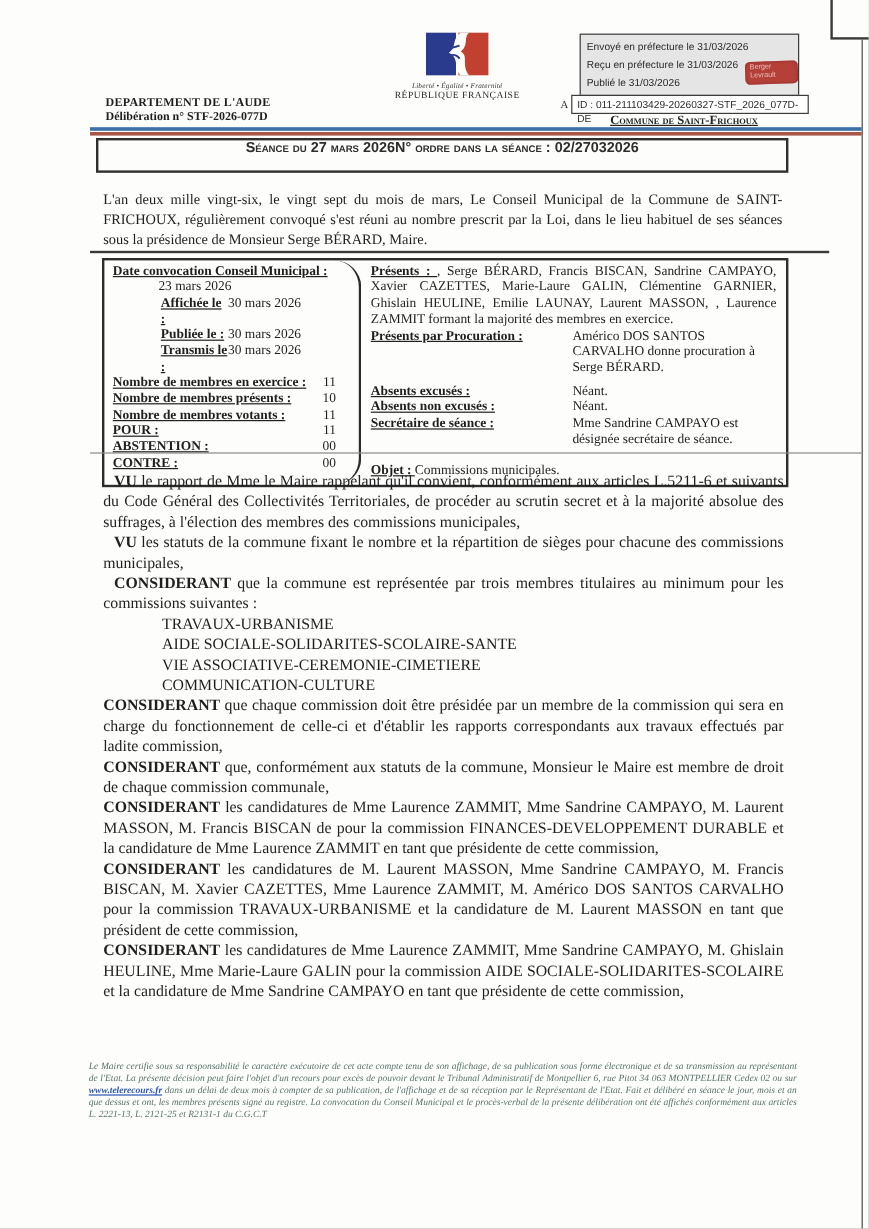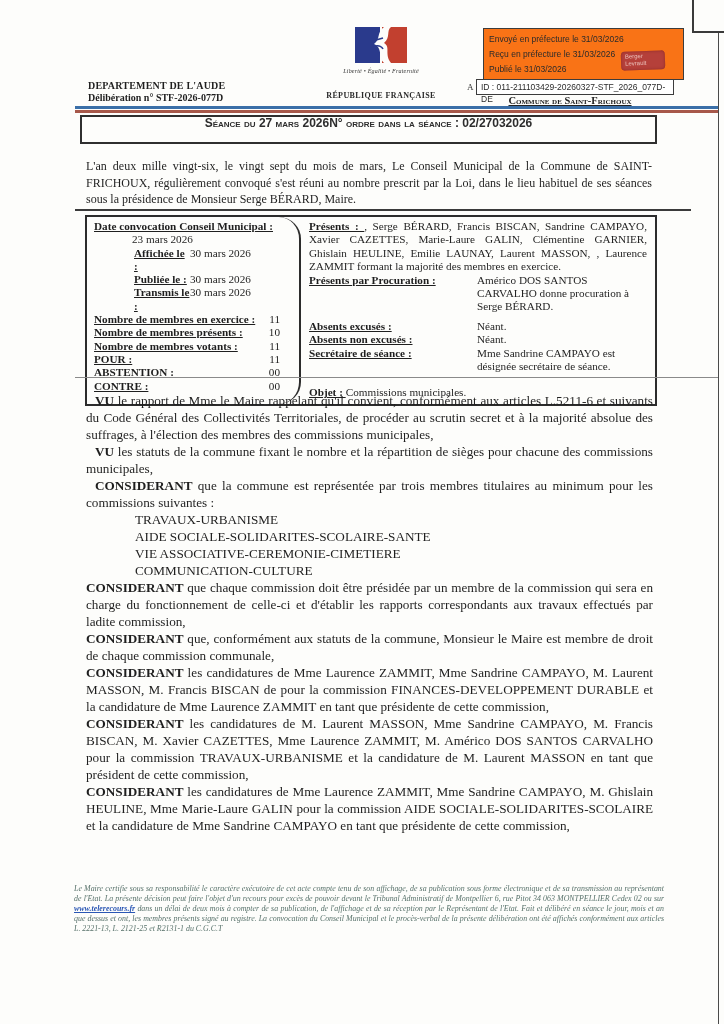--- a/index.html
+++ b/index.html
@@ -10,25 +10,25 @@
     font-family:"Liberation Serif", serif; color:#1f1f1f;
   }
 
   
   .scan-edge { position:absolute; left:718px; top:0; width:1px; height:1024px; background:#4a4a4a; }
   .corner-box { position:absolute; left:692px; top:-10px; width:46px; height:43px; border:2px solid #3a3a3a; background:#fdfdfb; }
 
   
   .republic { position:absolute; left:326px; top:27px; width:110px; text-align:center; }
   .republic .motto { font-size:6px; font-style:italic; color:#333; margin-top:1px; letter-spacing:.2px; }
-  .republic .rf-name { font-size:8px; font-weight:bold; color:#2a2a2a; letter-spacing:.4px; margin-top:17px; }
-
-  
-  .stamp-box { position:absolute; left:483px; top:28px; width:201px; height:52px;
-    border:1px solid #3c3c3c; background:#f97316; padding:3px 5px;
+  .republic .rf-name { font-size:8px; font-weight:normal; color:#2a2a2a; letter-spacing:.4px; margin-top:0; }
+
+  
+  .stamp-box { position:absolute; left:483px; top:28px; width:183px; height:52px;
+    border:1px solid #3c3c3c; background:#e5e5e5; padding:3px 5px;
     font-family:"Liberation Sans", sans-serif; font-size:8.5px; color:#2b2b2b; line-height:15px; }
   .vendor-stamp { position:absolute; left:137px; top:22px; width:44px; height:19px;
     background:#b5403a; border-radius:4px; transform:rotate(-2deg);
     color:#eabfb9; font-family:"Liberation Sans", sans-serif; font-size:6px; line-height:7px;
     padding:2px 4px; box-shadow:inset 0 0 3px #8c2b26; }
   .id-box { position:absolute; left:476px; top:79px; width:198px; height:16px;
     border:1px solid #3c3c3c; background:#fff; padding:1px 4px;
     font-family:"Liberation Sans", sans-serif; font-size:8.5px; color:#2b2b2b; line-height:12px; }
   .fragment-a { position:absolute; left:467px; top:82px; font-size:9px; color:#333; }
 

